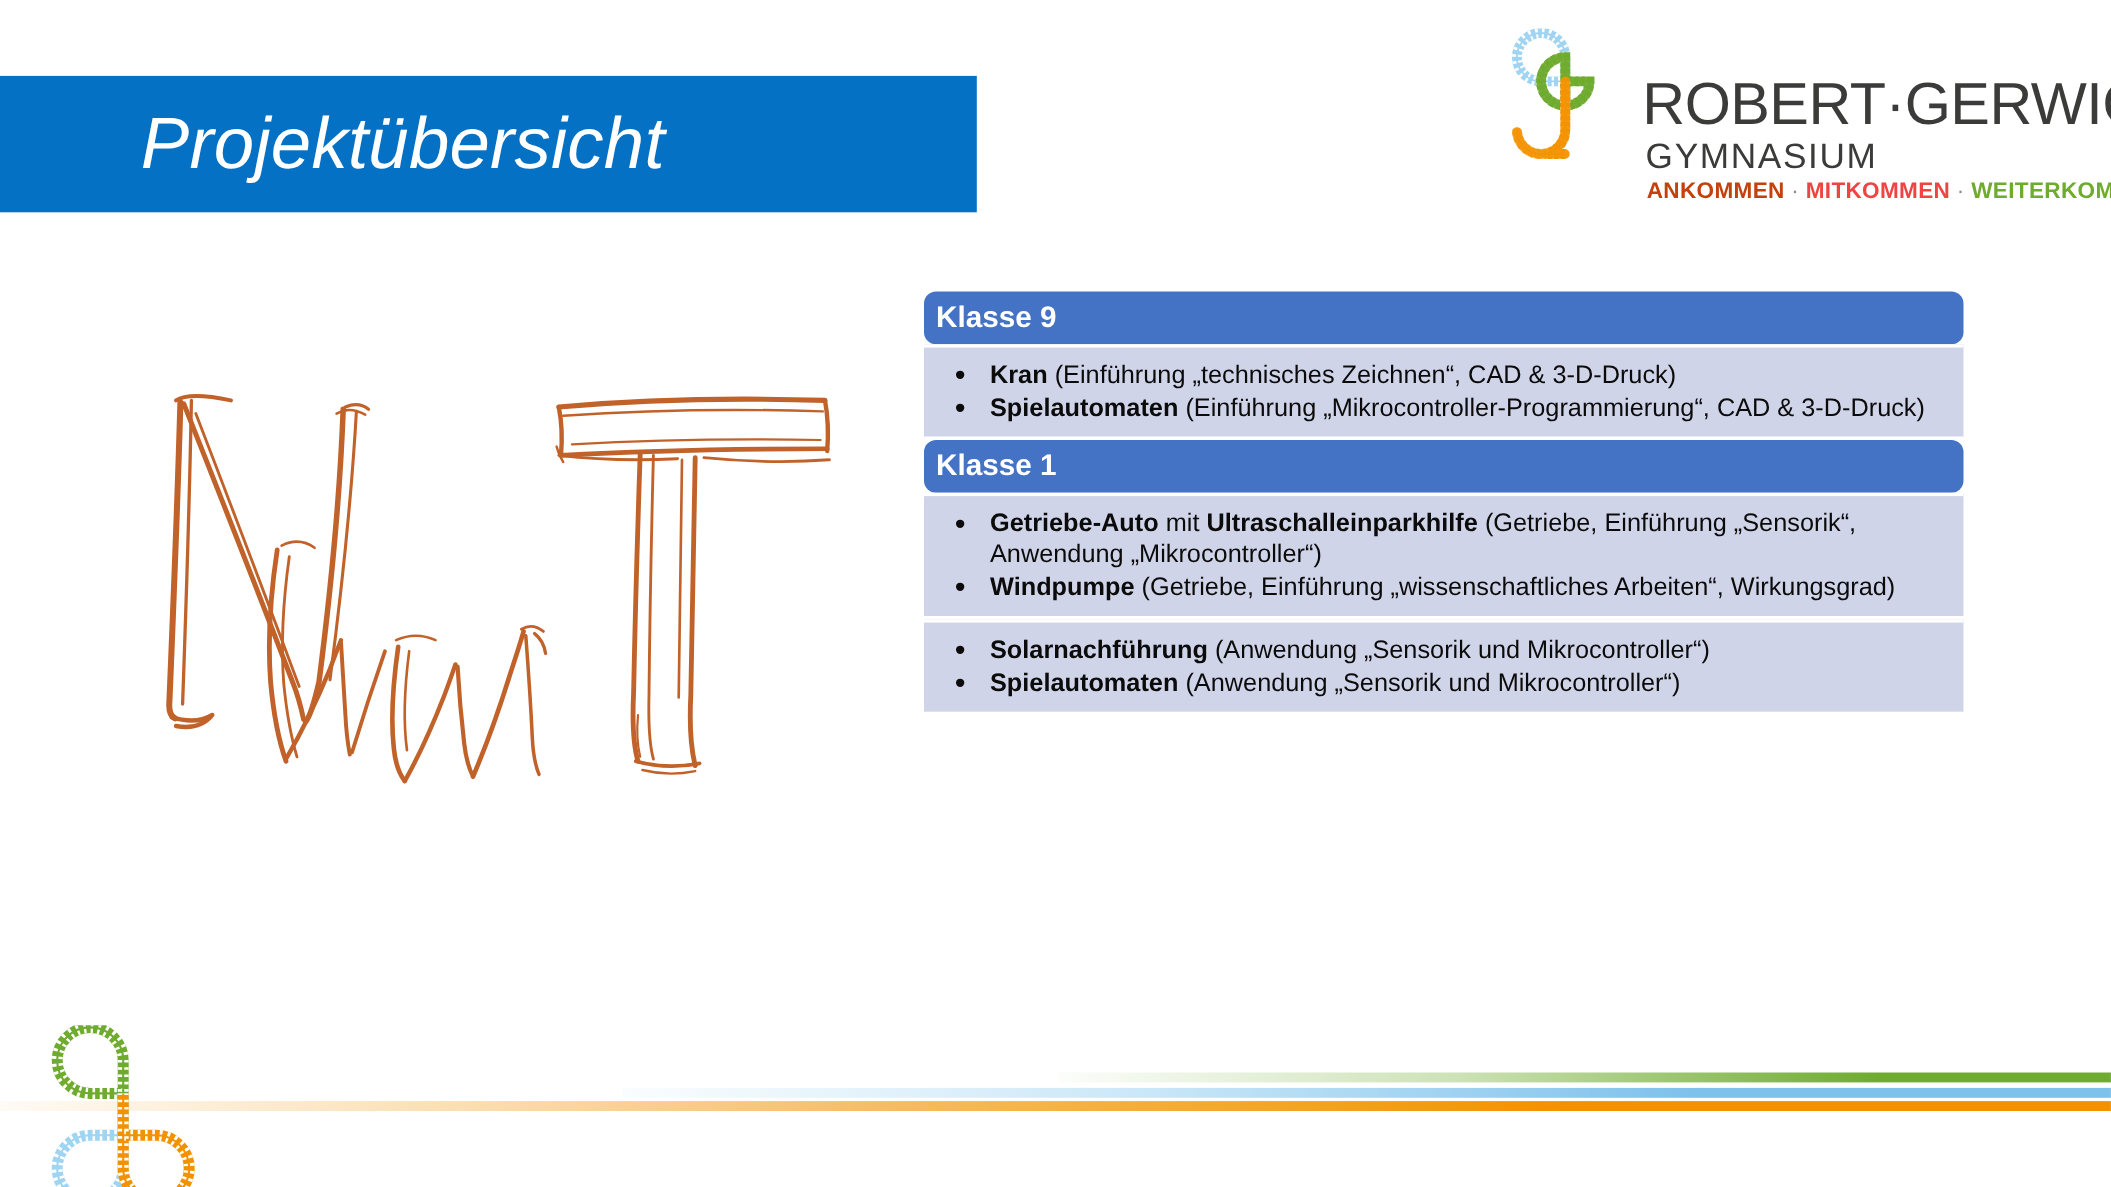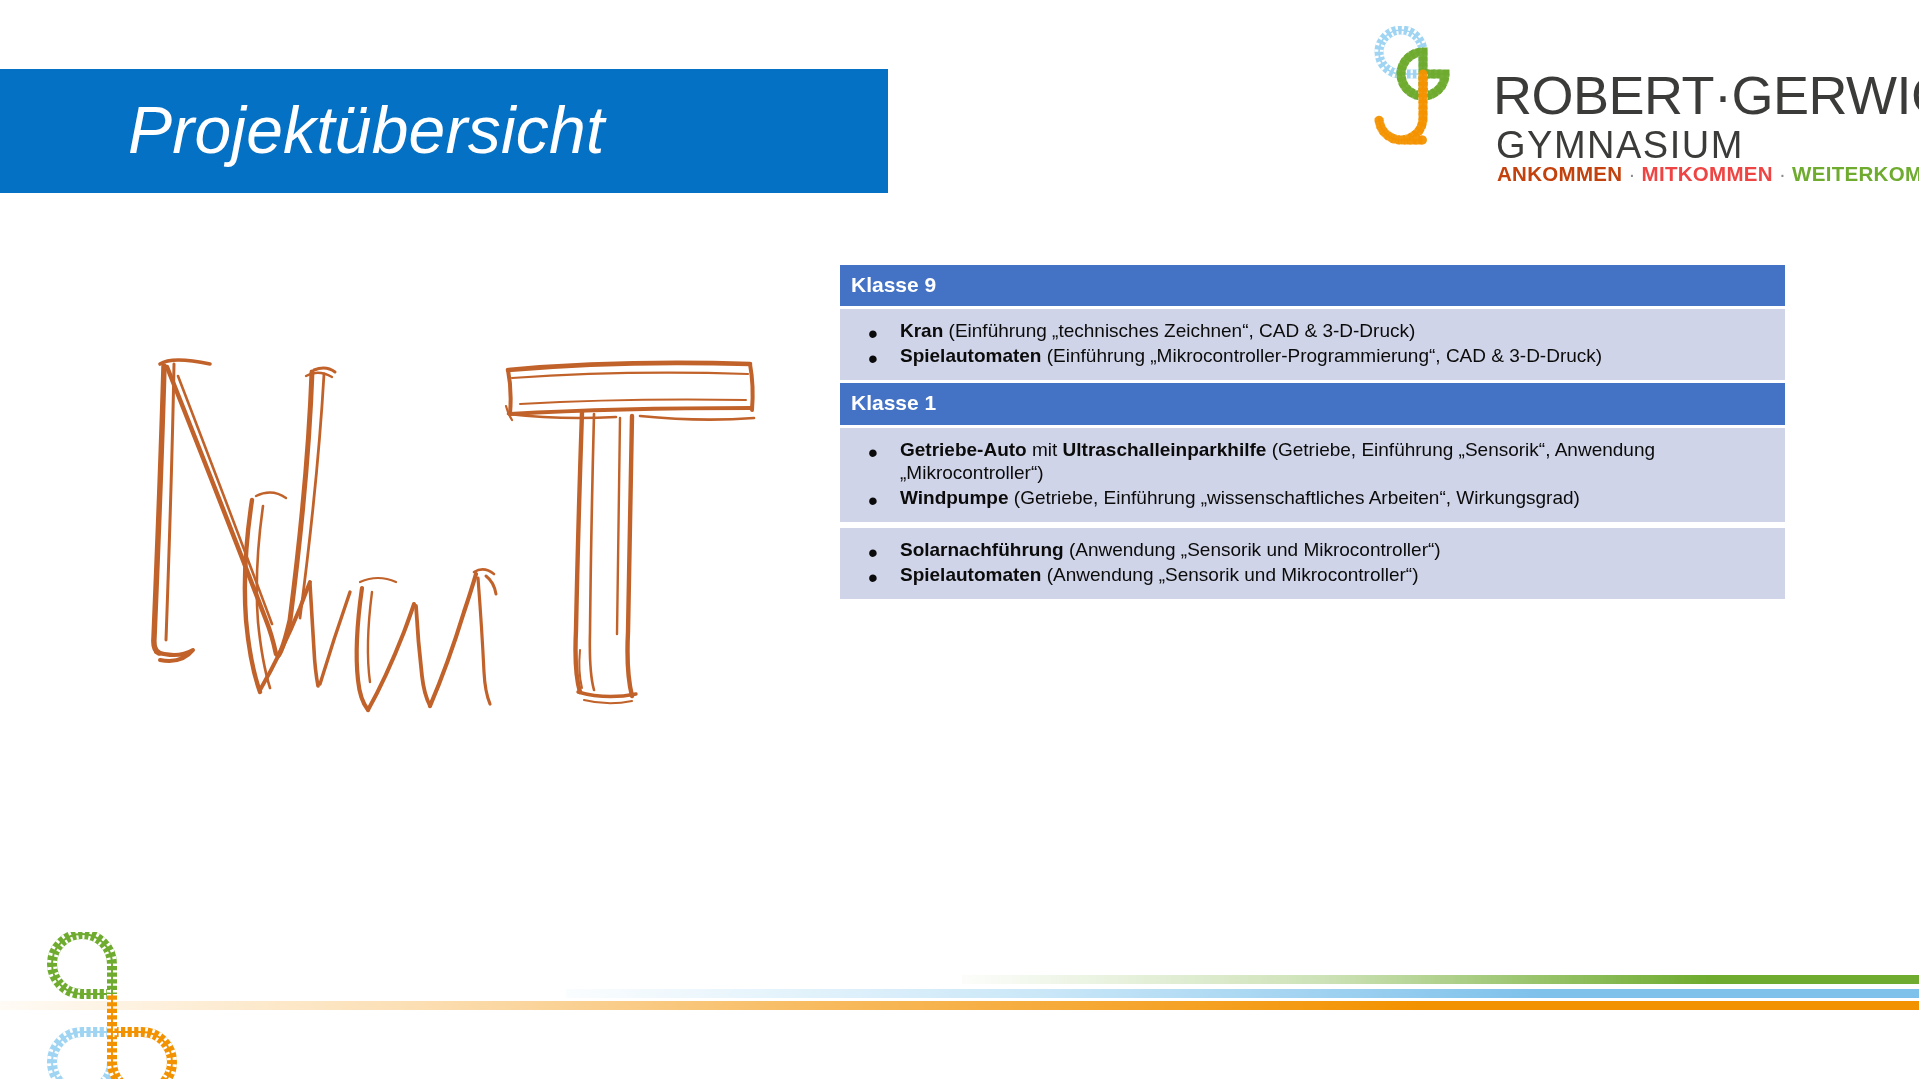--- a/index.html
+++ b/index.html
@@ -64,21 +64,21 @@
     letter-spacing: -0.5px;
     color: #3B3B3A;
     font-weight: 400;
     white-space: nowrap;
     line-height: 1;
   }
   #school-logo .wordmark-sub {
     position: absolute;
     left: 131px;
     top: 104px;
-    font-size: 38px;
+    font-size: 32px;
     letter-spacing: 1.5px;
     color: #3B3B3A;
     font-weight: 400;
     white-space: nowrap;
     line-height: 1;
   }
   #school-logo .tagline {
     position: absolute;
     left: 132px;
     top: 142px;
@@ -105,42 +105,43 @@
   
   #project-table {
     position: absolute;
     left: 840px;
     top: 265px;
     width: 945px;
   }
   .tbl-header {
     background: #4472C4;
     color: #ffffff;
-    font-size: 21px;
+    font-size: 27px;
     font-weight: 700;
     padding: 8px 0 9px 11px;
     line-height: 1.15;
     box-sizing: border-box;
+    border-radius: 11px;
   }
   .tbl-body {
     background: #D0D4E8;
     padding: 10px 14px 13px 14px;
     box-sizing: border-box;
     border-top: 3px solid #ffffff;
   }
   .tbl-spacer { height: 3px; background: #ffffff; }
   .bullet-list {
     margin: 0;
     padding: 0;
     list-style: none;
   }
   .bullet-item {
     position: relative;
     padding-left: 46px;
-    font-size: 19px;
+    font-size: 23px;
     line-height: 1.22;
     color: #0b0b0b;
     margin: 0 0 2px 0;
   }
   .bullet-item:last-child { margin-bottom: 0; }
   .bullet-item::before {
     content: "\2022";
     position: absolute;
     left: 14px;
     top: -2px;

